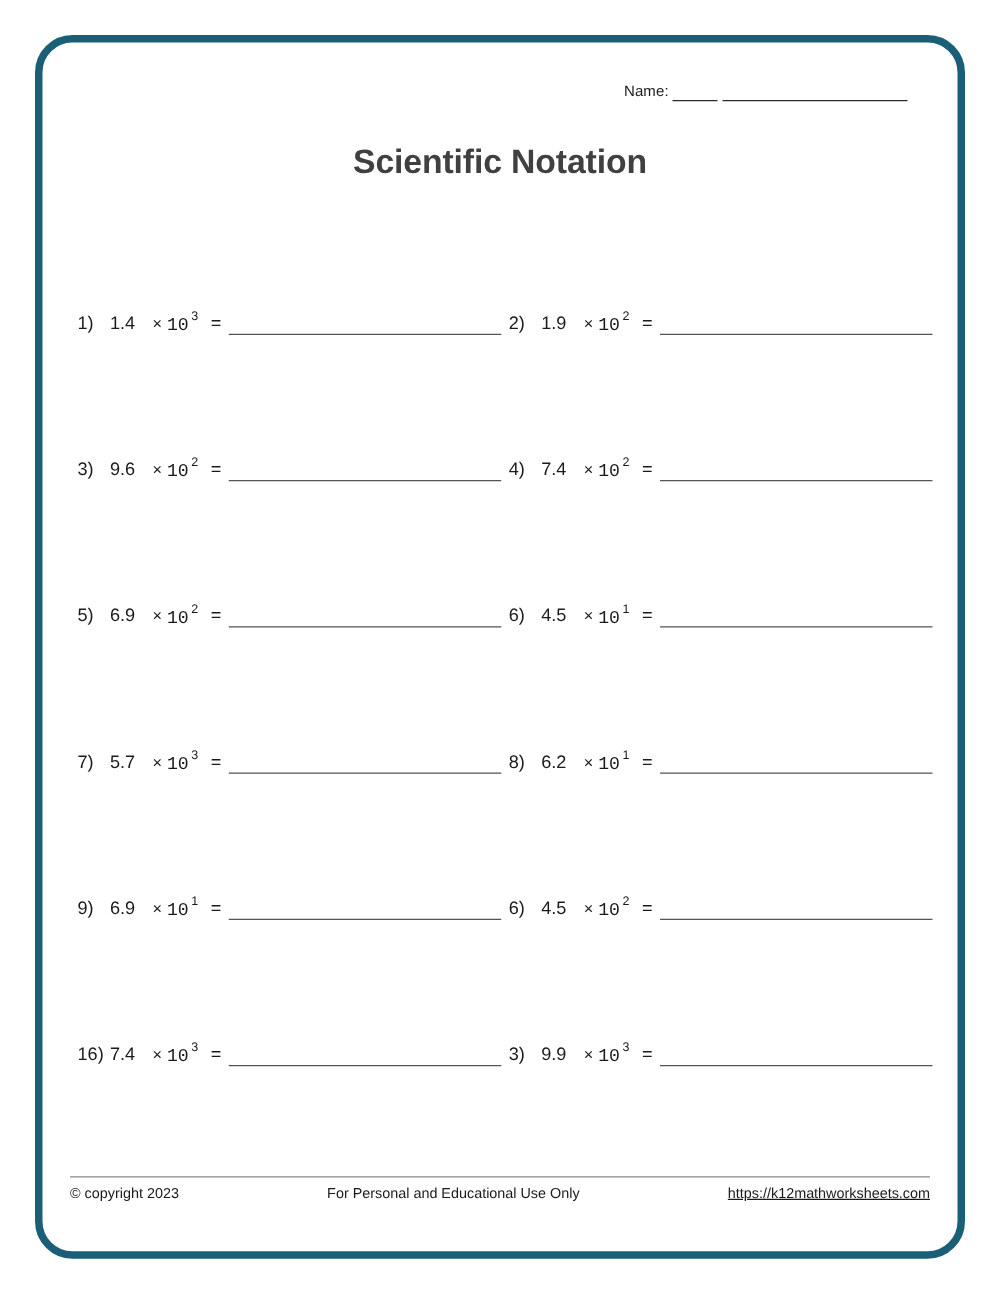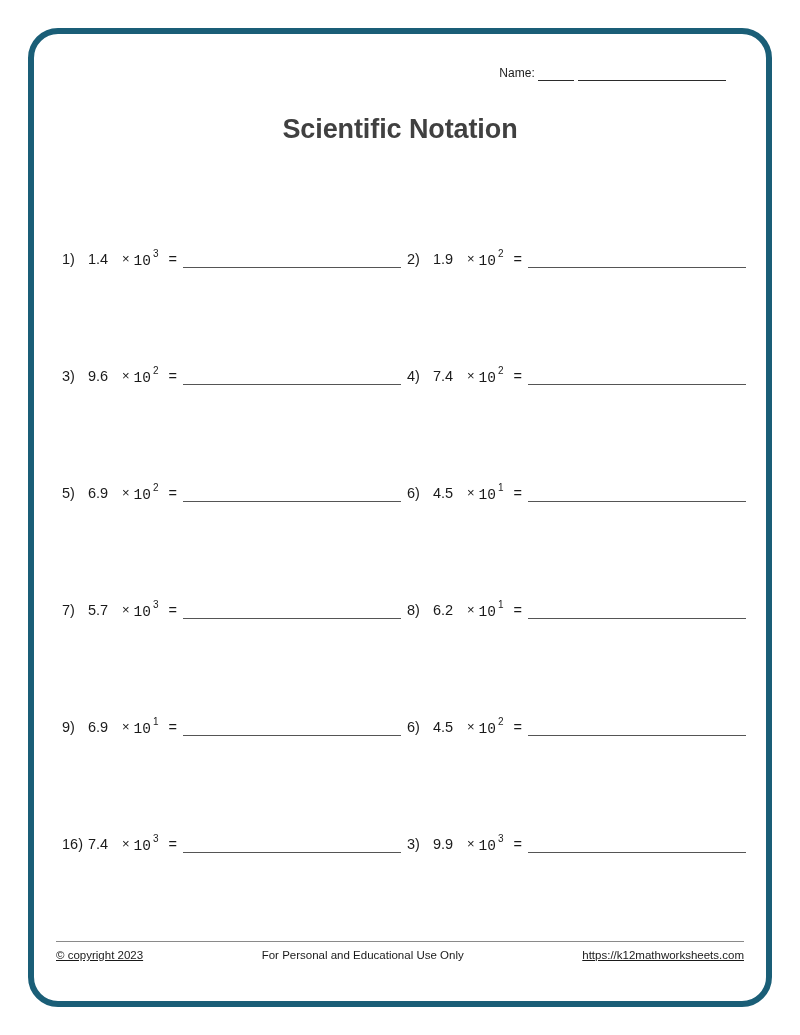--- a/index.html
+++ b/index.html
@@ -143,21 +143,21 @@
     position: absolute;
     left: 22px;
     right: 22px;
     top: 915px;
     display: flex;
     justify-content: space-between;
     align-items: center;
     font-size: 11.5px;
     color: #1a1a1a;
   }
-  #footer-copyright { text-align: right; text-decoration: underline; }
+  #footer-copyright { text-align: right; }
   #footer-usage { text-align: left; }
   #footer-url { text-align: right; text-decoration: underline; }
 </style>
 </head>
 <body>
 
 <div id="worksheet-frame">
 
   <div id="name-row">
     <span id="name-label">Name:</span>

